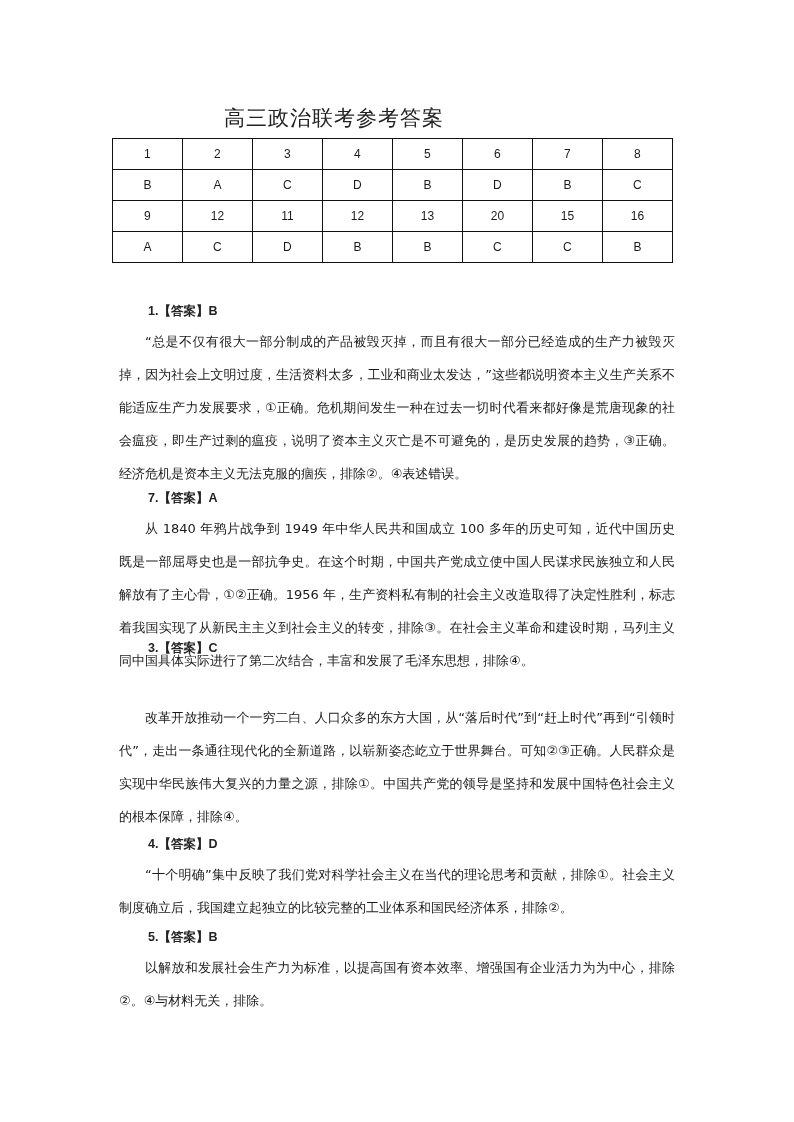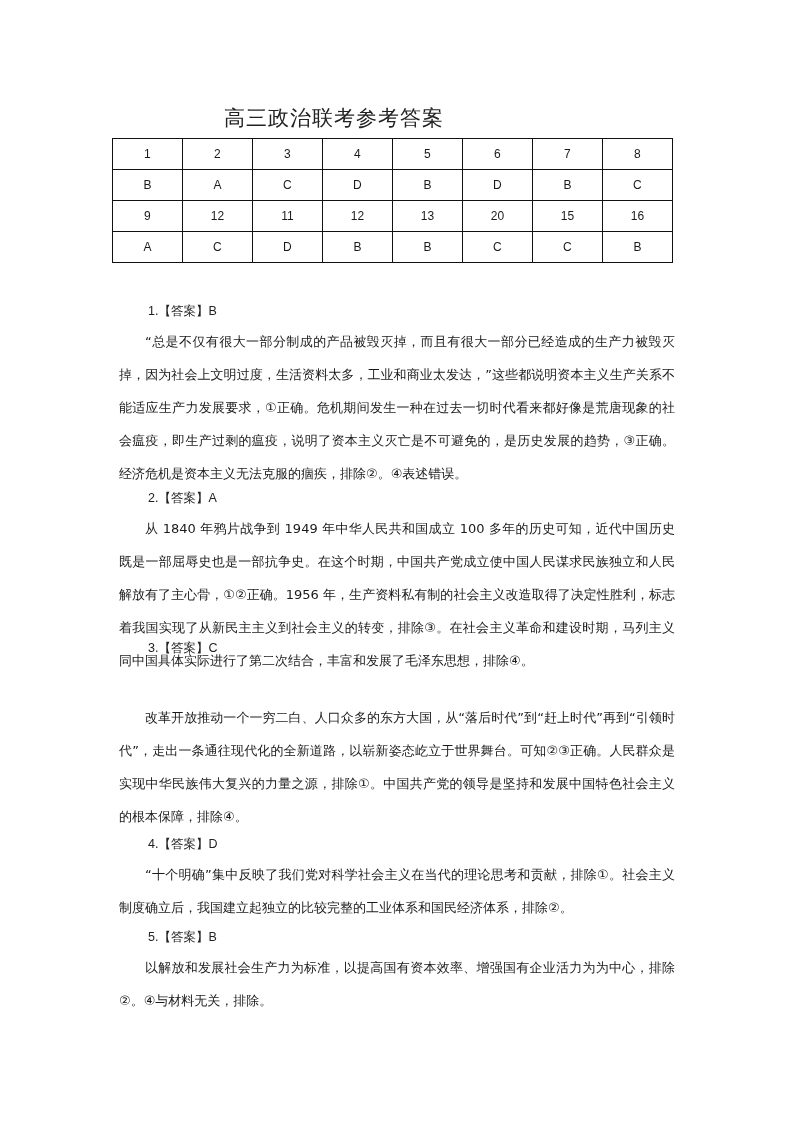--- a/index.html
+++ b/index.html
@@ -3,21 +3,21 @@
   <meta charset="utf-8">
   <style>
     html, body { margin: 0; padding: 0; background: #ffffff; }
     body { width: 794px; height: 1122px; position: relative; overflow: hidden;
            font-family: "DejaVu Sans", "Liberation Sans", sans-serif; color: #1a1a1a; }
     .title { position: absolute; left: 0; width: 668px; top: 104px; text-align: center;
              font-family: "DejaVu Serif", "Liberation Serif", serif; font-size: 21px; letter-spacing: 1px; color: #222; }
     table.ans { position: absolute; left: 112px; top: 138px; border-collapse: collapse; width: 561px; }
     table.ans td { border: 1.5px solid #111; width: 70px; height: 30px; text-align: center;
                    font-family: "Liberation Sans", sans-serif; font-size: 12px; padding: 0; }
-    .q { position: absolute; left: 148px; font-size: 12.5px; font-family: "Liberation Sans", sans-serif; font-weight: normal; color:#222; }
+    .q { position: absolute; left: 148px; font-size: 12.5px; font-family: "Liberation Sans", sans-serif; font-weight: bold; color:#222; }
     .p { position: absolute; left: 119px; width: 556px; font-size: 13px; line-height: 33px;
          text-indent: 26px; text-align: justify; text-align-last: left; color: #1a1a1a; }
   </style>
 </head>
 <body>
 
 <div>
   <div class="title">高三政治联考参考答案</div>
 
   <table class="ans">
@@ -61,21 +61,21 @@
           <td>C</td>
           <td>C</td>
           <td>B</td>
         </tr>
       </tbody>
   </table>
 
   <div class="q" style="top:303px">1.【答案】B</div>
   <div class="p" style="top:325px">“总是不仅有很大一部分制成的产品被毁灭掉，而且有很大一部分已经造成的生产力被毁灭掉，因为社会上文明过度，生活资料太多，工业和商业太发达，”这些都说明资本主义生产关系不能适应生产力发展要求，①正确。危机期间发生一种在过去一切时代看来都好像是荒唐现象的社会瘟疫，即生产过剩的瘟疫，说明了资本主义灭亡是不可避免的，是历史发展的趋势，③正确。经济危机是资本主义无法克服的痼疾，排除②。④表述错误。</div>
 
-  <div class="q" style="top:490px">2.【答案】A</div>
+  <div class="q" style="top:490px">7.【答案】A</div>
   <div class="p" style="top:512px">从 1840 年鸦片战争到 1949 年中华人民共和国成立 100 多年的历史可知，近代中国历史既是一部屈辱史也是一部抗争史。在这个时期，中国共产党成立使中国人民谋求民族独立和人民解放有了主心骨，①②正确。1956 年，生产资料私有制的社会主义改造取得了决定性胜利，标志着我国实现了从新民主主义到社会主义的转变，排除③。在社会主义革命和建设时期，马列主义同中国具体实际进行了第二次结合，丰富和发展了毛泽东思想，排除④。</div>
 
   <div class="q" style="top:640px">3.【答案】C</div>
   <div class="p" style="top:701px">改革开放推动一个一穷二白、人口众多的东方大国，从“落后时代”到“赶上时代”再到“引领时代”，走出一条通往现代化的全新道路，以崭新姿态屹立于世界舞台。可知②③正确。人民群众是实现中华民族伟大复兴的力量之源，排除①。中国共产党的领导是坚持和发展中国特色社会主义的根本保障，排除④。</div>
 
   <div class="q" style="top:836px">4.【答案】D</div>
   <div class="p" style="top:858px">“十个明确”集中反映了我们党对科学社会主义在当代的理论思考和贡献，排除①。社会主义制度确立后，我国建立起独立的比较完整的工业体系和国民经济体系，排除②。</div>
 
   <div class="q" style="top:929px">5.【答案】B</div>
   <div class="p" style="top:951px">以解放和发展社会生产力为标准，以提高国有资本效率、增强国有企业活力为为中心，排除②。④与材料无关，排除。</div>

